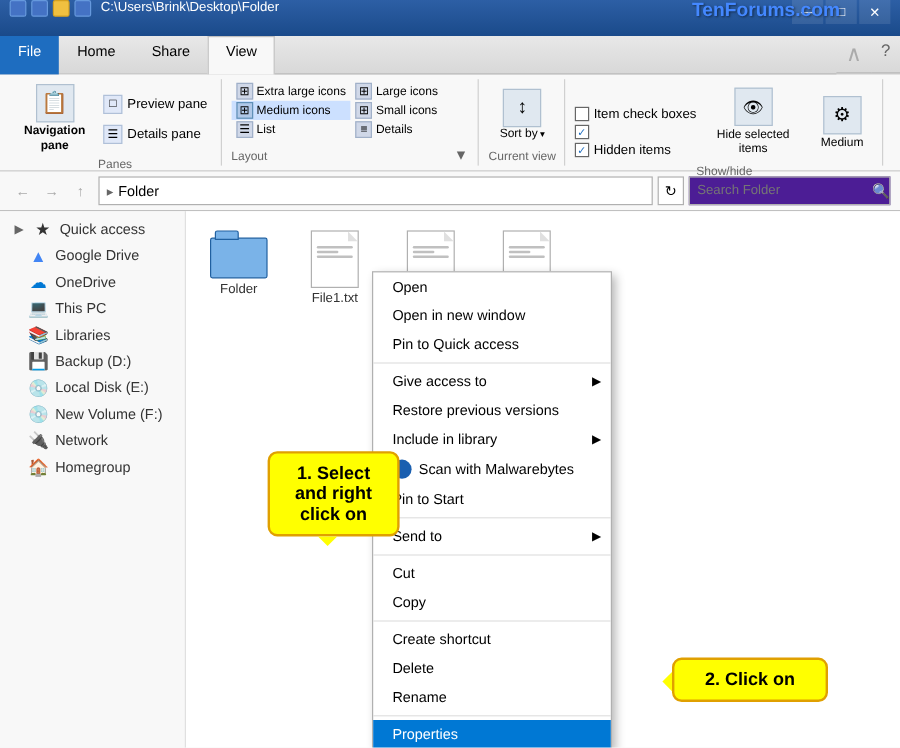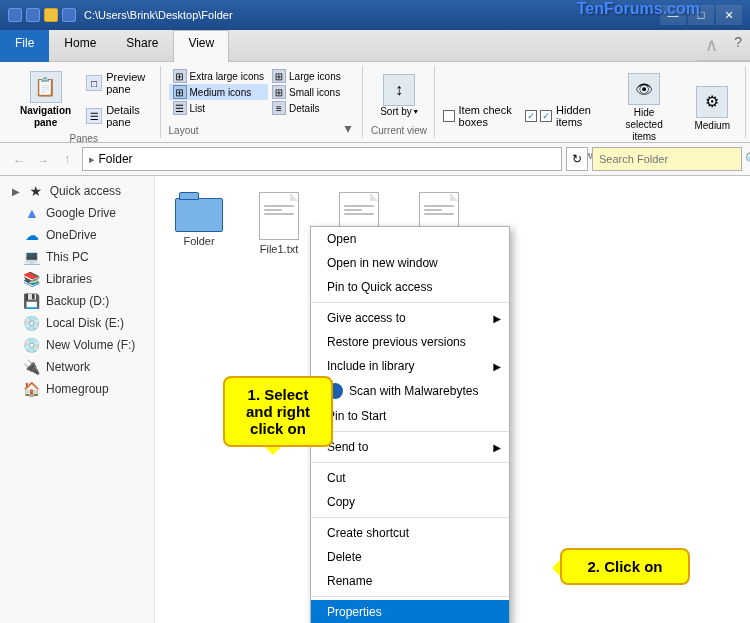--- a/index.html
+++ b/index.html
@@ -3,21 +3,21 @@
   <meta charset="utf-8">
   <style>
     * { box-sizing: border-box; margin: 0; padding: 0; }
     body { font-family: 'Segoe UI', Arial, sans-serif; font-size: 12px; background: #f0f0f0; width: 750px; height: 623px; overflow: hidden; }
 
     
     .titlebar {
       background: linear-gradient(to bottom, #2d5fa5, #1a4a8a);
       height: 30px;
       display: flex;
-      align-items: center;
+      align-items: flex-start;
       padding: 0 8px;
       color: white;
       font-size: 12px;
       position: relative;
     }
     .titlebar-icons { display: flex; gap: 4px; margin-right: 8px; }
     .titlebar-icon { width: 14px; height: 14px; border-radius: 2px; }
     .titlebar-icon.blue { background: #4472c4; border: 1px solid #6699dd; }
     .titlebar-icon.yellow { background: #f0c040; border: 1px solid #d4a020; }
     .titlebar-path { font-size: 11px; flex: 1; }
@@ -106,21 +106,21 @@
     .layout-btn {
       display: flex; align-items: center; gap: 3px;
       padding: 1px 4px; cursor: pointer; font-size: 10px;
       white-space: nowrap;
     }
     .layout-btn.active { background: #cce0ff; }
     .sort-btn {
       display: flex; flex-direction: column; align-items: center;
       padding: 4px 8px; cursor: pointer; border: 1px solid transparent; font-size: 11px;
     }
-    .checkbox-group { display: flex; flex-direction: row; gap: 3px; justify-content: flex-end; margin-top: 15px; }
+    .checkbox-group { display: flex; flex-direction: column; gap: 3px; justify-content: flex-end; margin-top: 15px; }
     .checkbox-row { display: flex; align-items: center; gap: 4px; font-size: 11px; }
     .cb { width: 12px; height: 12px; border: 1px solid #666; background: white; display: flex; align-items: center; justify-content: center; flex-shrink: 0; font-size: 10px; color: #1e6dc0; }
     .cb.checked::after { content: '✓'; font-size: 9px; }
 
     .hide-selected-btn {
       display: flex; flex-direction: column; align-items: center;
       padding: 4px 8px; cursor: pointer; border: 1px solid transparent; font-size: 11px; text-align: center;
     }
 
     .options-btn {
@@ -144,22 +144,22 @@
       display: flex; align-items: center; justify-content: center; font-size: 12px; color: #444;
     }
     .nav-arrow.disabled { color: #aaa; cursor: default; }
     .address-input {
       flex: 1; height: 24px; border: 1px solid #b0b0b0;
       background: white; padding: 0 6px; font-size: 12px;
       display: flex; align-items: center;
     }
     .search-box {
       display: flex; align-items: center;
-      border: 1px solid #b0b0b0; background: #fef9c3;
-      height: 24px; padding: 0 6px; width: 150px; gap: 4px;
+      border: 1px solid #b0b0b0; background: #4c1d95;
+      height: 24px; padding: 0 6px; width: 168px; gap: 4px;
     }
     .search-input { border: none; outline: none; font-size: 11px; flex: 1; color: #888; background: transparent; }
 
     
     .main { display: flex; height: calc(623px - 30px - 88px - 32px - 24px); }
 
     
     .sidebar {
       width: 155px;
       background: #f8f8f8;

